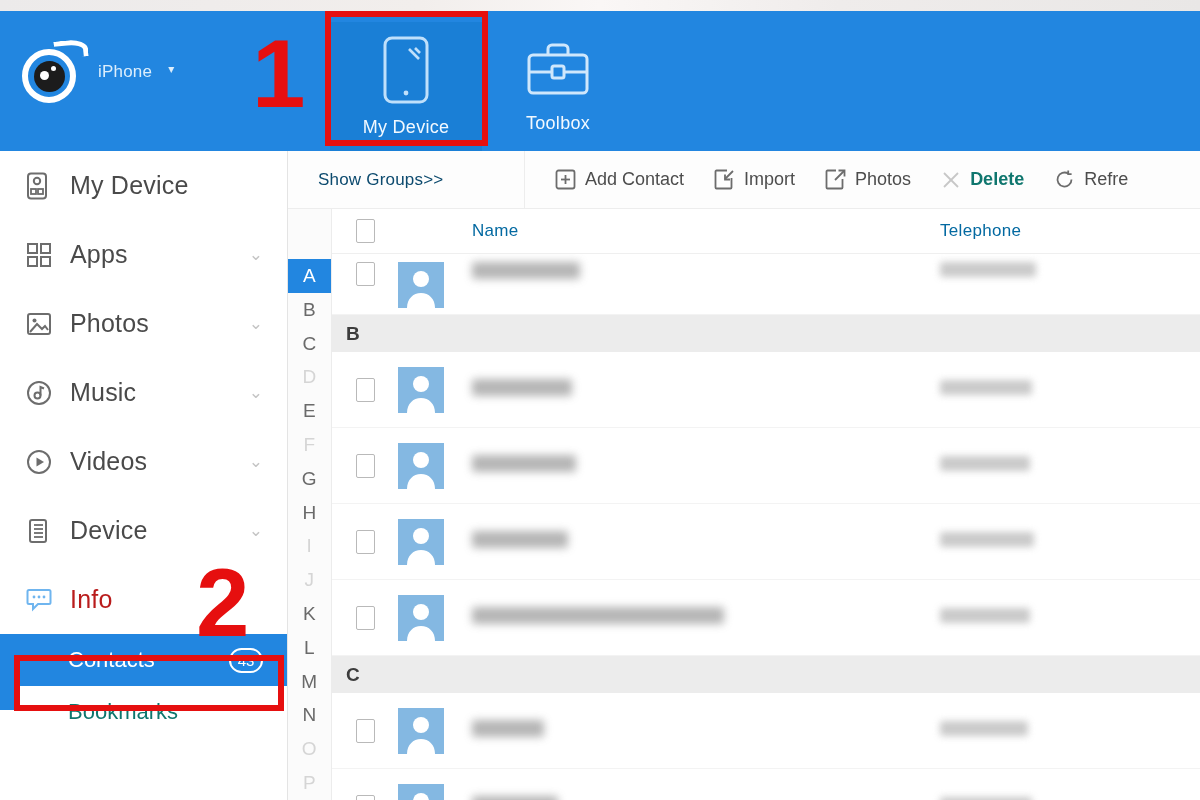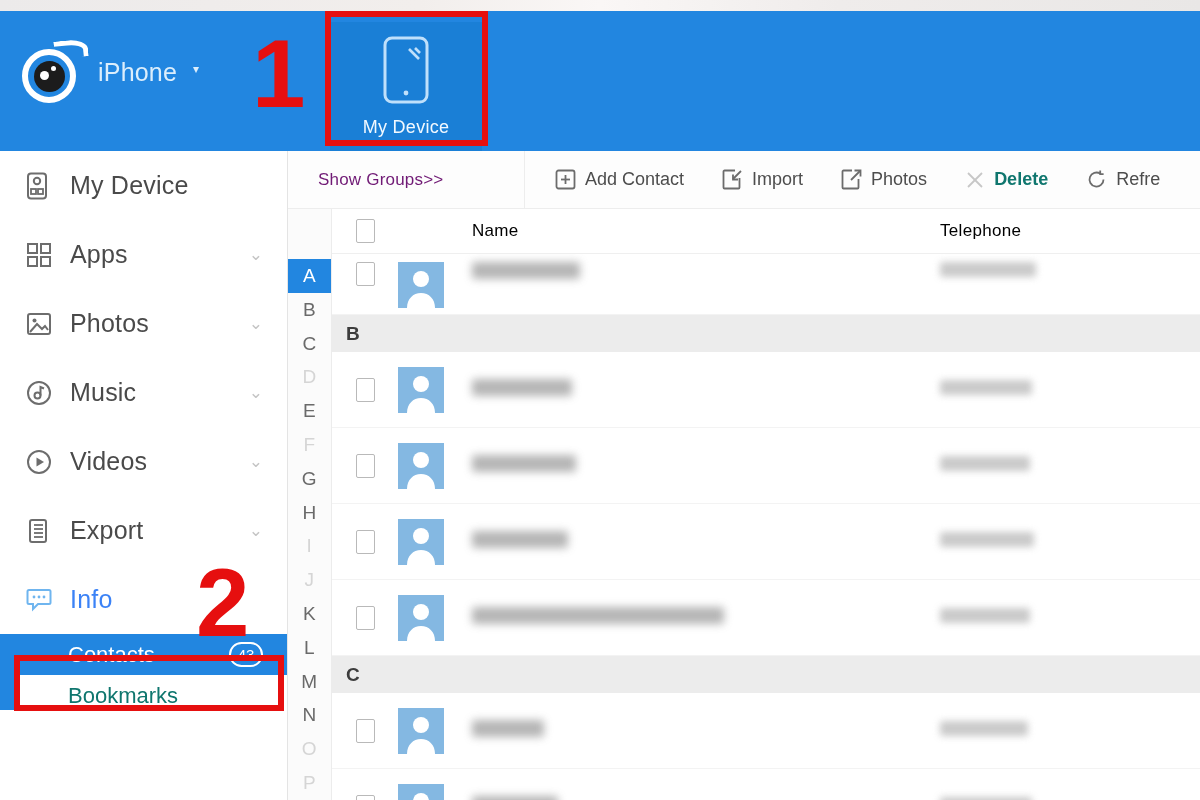--- a/index.html
+++ b/index.html
@@ -82,21 +82,21 @@
     width: 34px; height: 18px;
     border: 5px solid #ffffff;
     border-bottom: none;
     border-left: none;
     border-radius: 0 60% 0 0;
     transform: rotate(-6deg);
     box-sizing: border-box;
   }
   .brand-name {
     color: #dceefc;
-    font-size: 25px;
+    font-size: 17px;
     letter-spacing: .2px;
   }
   .brand-caret {
     color: #dceefc;
     font-size: 12px;
     margin-left: 6px;
     position: relative;
     top: -3px;
   }
 
@@ -185,25 +185,25 @@
     color: #4a4a4a;
     margin-left: 16px;
     letter-spacing: .2px;
   }
   .nav-chevron {
     position: absolute;
     right: 24px;
     color: #c5c5c5;
     font-size: 17px;
   }
-  .nav-item.info .nav-label { color: #3b82f6; }
+  .nav-item.info .nav-label { color: #b91c1c; }
   .nav-item.info .nav-icon { color: #2b8ae4; }
 
   .sub-item {
-    height: 41px;
+    height: 52px;
     display: flex;
     align-items: center;
     padding: 0 24px 0 68px;
     box-sizing: border-box;
     cursor: pointer;
     justify-content: space-between;
   }
   .sub-item.selected {
     background: #2286e0;
   }
@@ -245,28 +245,28 @@
     width: 237px;
     height: 100%;
     display: flex;
     align-items: center;
     padding-left: 30px;
     box-sizing: border-box;
     border-right: 1px solid #ededed;
   }
   .show-groups {
     font-size: 17px;
-    color: #701a75;
+    color: #0c4a6e;
     cursor: pointer;
     letter-spacing: .2px;
   }
   .toolbar-actions {
     display: flex;
     align-items: center;
-    gap: 38px;
+    gap: 30px;
     padding-left: 30px;
     height: 100%;
   }
   .tb-btn {
     display: flex;
     align-items: center;
     gap: 9px;
     font-size: 18px;
     color: #4d4d4d;
     cursor: pointer;
@@ -323,21 +323,21 @@
     display: flex;
     align-items: center;
     justify-content: center;
     flex: none;
   }
   .cell-avatar { width: 72px; flex: none; display:flex; align-items:center; }
   .cell-name { flex: 1 1 auto; padding-left: 2px; }
   .cell-tel { width: 260px; flex: none; }
   .th-text {
     font-size: 17px;
-    color: #000000;
+    color: #0369a1;
     letter-spacing: .3px;
     filter: blur(0.6px);
   }
   .chk {
     width: 19px; height: 24px;
     border: 1.5px solid #b9b9b9;
     border-radius: 2px;
     background: #fff;
     box-sizing: border-box;
     cursor: pointer;
@@ -414,20 +414,32 @@
           <svg width="54" height="70" viewBox="0 0 54 70">
             <rect x="6" y="3" width="42" height="64" rx="7" ry="7" fill="none" stroke="#bfe0fb" stroke-width="3"></rect>
             <circle cx="27" cy="58" r="2.4" fill="#bfe0fb"></circle>
             <line x1="30" y1="14" x2="40" y2="24" stroke="#bfe0fb" stroke-width="2.6"></line>
             <line x1="36" y1="13" x2="41" y2="18" stroke="#bfe0fb" stroke-width="2.6"></line>
           </svg>
         </span>
         <span class="tab-label">My Device</span>
       </div>
 
+      <div class="tab">
+        <span class="tab-icon">
+          <svg width="66" height="62" viewBox="0 0 66 62">
+            <rect x="4" y="16" width="58" height="38" rx="4" ry="4" fill="none" stroke="#cfe7fc" stroke-width="3"></rect>
+            <path d="M23 16 V10 a4 4 0 0 1 4-4 h12 a4 4 0 0 1 4 4 v6" fill="none" stroke="#cfe7fc" stroke-width="3"></path>
+            <line x1="4" y1="33" x2="27" y2="33" stroke="#cfe7fc" stroke-width="3"></line>
+            <line x1="39" y1="33" x2="62" y2="33" stroke="#cfe7fc" stroke-width="3"></line>
+            <rect x="27" y="27" width="12" height="12" rx="2" fill="none" stroke="#cfe7fc" stroke-width="3"></rect>
+          </svg>
+        </span>
+        <span class="tab-label">Toolbox</span>
+      </div>
 
     </div>
   </div>
 
   <div class="side-accent"></div>
 
   <div class="sidebar">
 
     <div class="nav-item">
       <span class="nav-icon">
@@ -493,21 +505,21 @@
     <div class="nav-item">
       <span class="nav-icon">
         <svg width="24" height="26" viewBox="0 0 24 26">
           <rect x="4" y="2" width="16" height="22" rx="2" fill="none" stroke="#6d6d6d" stroke-width="2"></rect>
           <line x1="8" y1="7" x2="17" y2="7" stroke="#6d6d6d" stroke-width="1.8"></line>
           <line x1="8" y1="11" x2="17" y2="11" stroke="#6d6d6d" stroke-width="1.8"></line>
           <line x1="8" y1="15" x2="17" y2="15" stroke="#6d6d6d" stroke-width="1.8"></line>
           <line x1="8" y1="19" x2="17" y2="19" stroke="#6d6d6d" stroke-width="1.8"></line>
         </svg>
       </span>
-      <span class="nav-label">Export</span>
+      <span class="nav-label">Device</span>
       <span class="nav-chevron">⌄</span>
     </div>
 
     <div class="nav-item info">
       <span class="nav-icon">
         <svg width="26" height="24" viewBox="0 0 26 24">
           <path d="M3 2 h20 a1.5 1.5 0 0 1 1.5 1.5 v11 a1.5 1.5 0 0 1 -1.5 1.5 h-11 l-5 5 v-5 h-4 a1.5 1.5 0 0 1 -1.5 -1.5 v-11 a1.5 1.5 0 0 1 1.5 -1.5 z" fill="none" stroke="#6fb5ef" stroke-width="2"></path>
           <circle cx="8" cy="9" r="1.4" fill="#6fb5ef"></circle>
           <circle cx="13" cy="9" r="1.4" fill="#6fb5ef"></circle>
           <circle cx="18" cy="9" r="1.4" fill="#6fb5ef"></circle>

